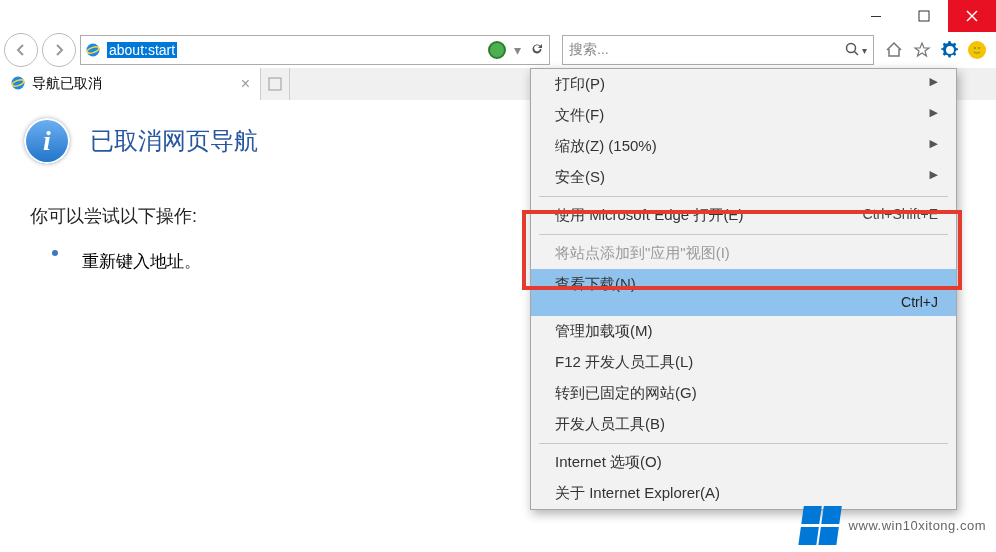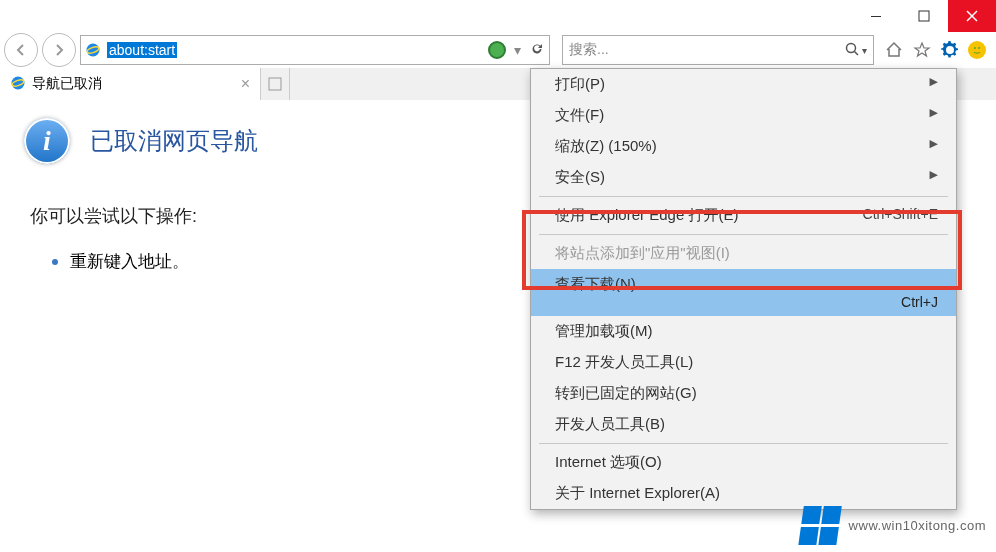--- a/index.html
+++ b/index.html
@@ -171,22 +171,21 @@
   font-size: 24px;
   color: #2956a0;
 }
 .sub {
   font-size: 18px;
   color: #222;
   margin: 0 0 22px 6px;
 }
 .bullet-row {
   display: flex;
-  align-items: center;
-  gap: 12px;
+  gap: 24px;
   margin-left: 28px;
   font-size: 17px;
 }
 .bullet {
   width: 6px; height: 6px; background:#3b78c4; border-radius:50%;
 }
 
 .menu {
   position: absolute;
   top: 68px;
@@ -375,21 +374,21 @@
   <div class="menu-item">
       <span>缩放(Z) (150%)</span>
       <span class="chev">▶</span>
     </div>
   <div class="menu-item">
       <span>安全(S)</span>
       <span class="chev">▶</span>
     </div>
   <div class="menu-sep"></div>
   <div class="menu-item">
-      <span>使用 Explorer Edge 打开(E)</span>
+      <span>使用 Microsoft Edge 打开(E)</span>
       <span class="shortcut">Ctrl+Shift+E</span>
     </div>
   <div class="menu-sep"></div>
   <div class="menu-item disabled">
       <span>将站点添加到"应用"视图(I)</span>
     </div>
   <div class="menu-item hover">
       <span>查看下载(N)</span>
       <span class="shortcut">Ctrl+J</span>
     </div>

